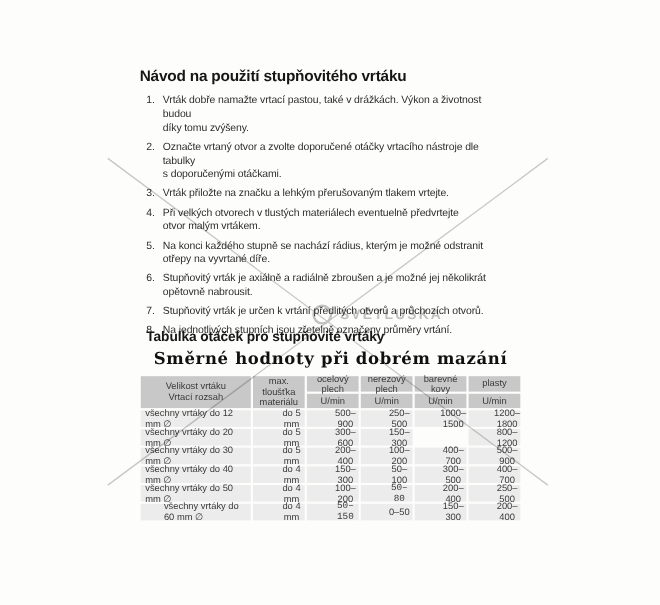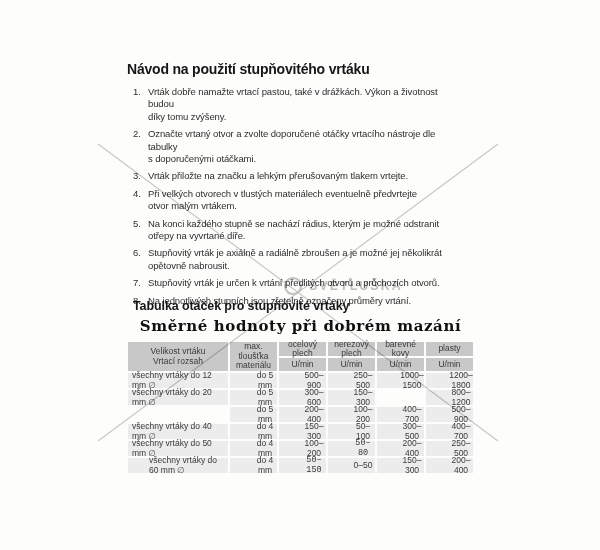--- a/index.html
+++ b/index.html
@@ -137,20 +137,21 @@
     <div class="cell bc" style="grid-area: 3 / 3;">500–900</div>
     <div class="cell bc" style="grid-area: 3 / 4;">250–500</div>
     <div class="cell bc" style="grid-area: 3 / 5;">1000–1500</div>
     <div class="cell bc" style="grid-area: 3 / 6;">1200–1800</div>
     <div class="cell bc left" style="grid-area: 4 / 1;">všechny vrtáky do 20 mm ∅</div>
     <div class="cell bc" style="grid-area: 4 / 2;">do 5 mm</div>
     <div class="cell bc" style="grid-area: 4 / 3;">300–600</div>
     <div class="cell bc" style="grid-area: 4 / 4;">150–300</div>
     <div class="cell bc" style="grid-area: 4 / 5; margin-top: 25px;">600–1000</div>
     <div class="cell bc" style="grid-area: 4 / 6;">800–1200</div>
+    <div class="cell bc left" style="grid-area: 5 / 1;">všechny vrtáky do 30 mm ∅</div>
     <div class="cell bc" style="grid-area: 5 / 2;">do 5 mm</div>
     <div class="cell bc" style="grid-area: 5 / 3;">200–400</div>
     <div class="cell bc" style="grid-area: 5 / 4;">100–200</div>
     <div class="cell bc" style="grid-area: 5 / 5;">400–700</div>
     <div class="cell bc" style="grid-area: 5 / 6;">500–900</div>
     <div class="cell bc left" style="grid-area: 6 / 1;">všechny vrtáky do 40 mm ∅</div>
     <div class="cell bc" style="grid-area: 6 / 2;">do 4 mm</div>
     <div class="cell bc" style="grid-area: 6 / 3;">150–300</div>
     <div class="cell bc" style="grid-area: 6 / 4;">50–100</div>
     <div class="cell bc" style="grid-area: 6 / 5;">300–500</div>

